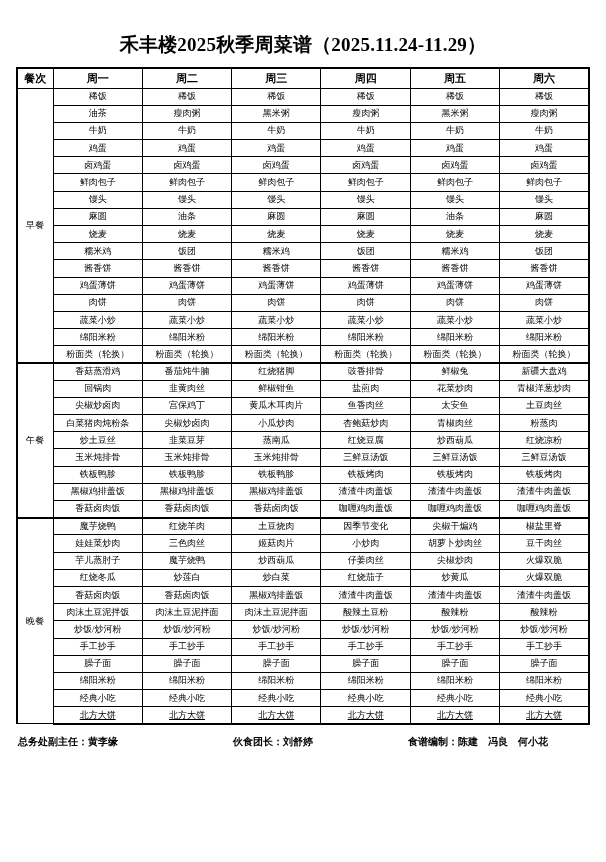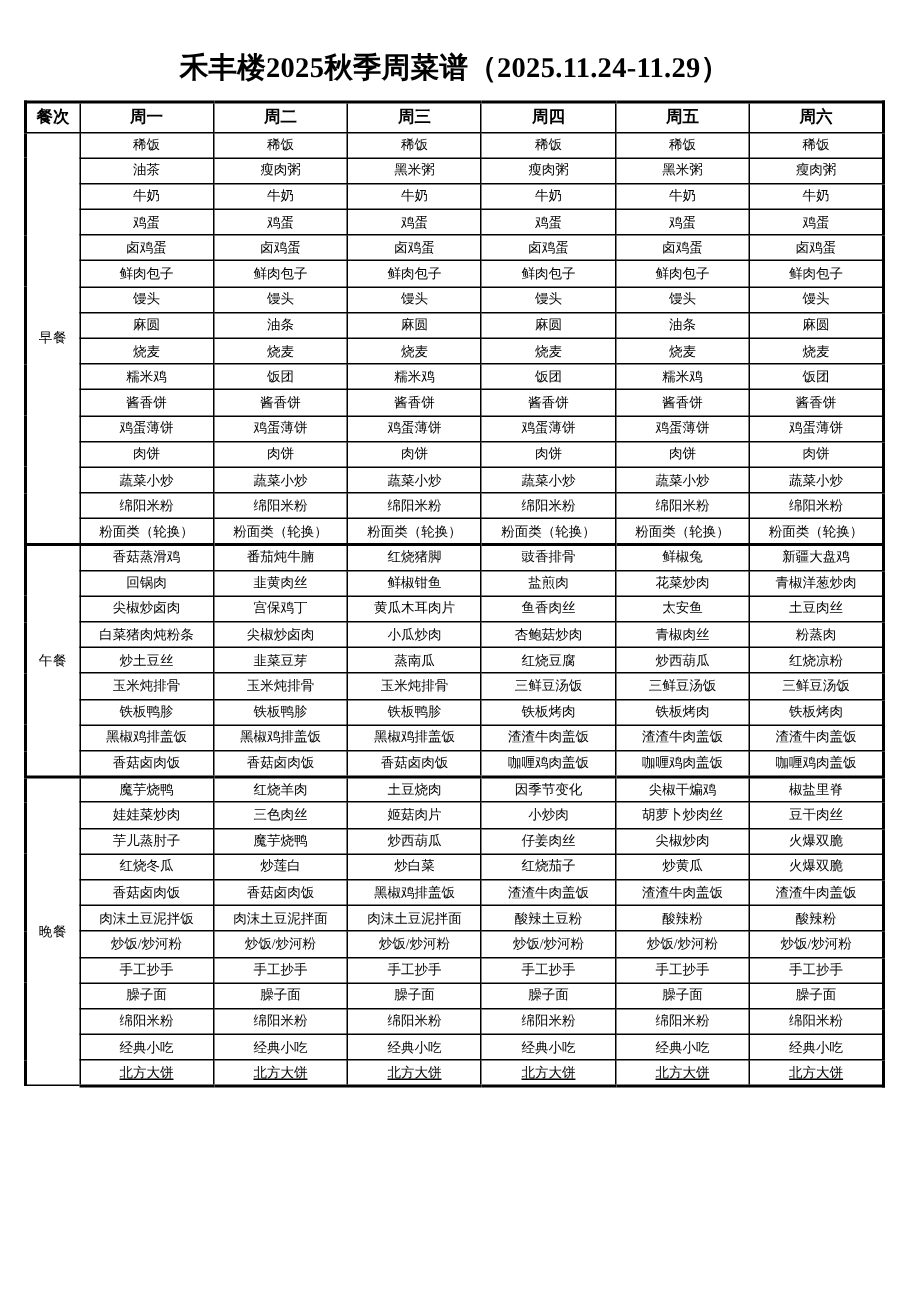--- a/index.html
+++ b/index.html
@@ -411,15 +411,20 @@
           <td class="outer-bottom">北方大饼</td>
           <td class="outer-bottom">北方大饼</td>
           <td class="outer-bottom">北方大饼</td>
           <td class="outer-bottom">北方大饼</td>
           <td class="outer-right outer-bottom">北方大饼</td>
         </tr>
       </tbody>
   </table>
 
   <div class="footer">
+    <div class="footer-line1">
+      <span class="sig-a">总务处副主任：黄李缘</span>
+      <span class="sig-b">伙食团长：刘舒婷</span>
+      <span class="sig-c">食谱编制：陈建　冯良　何小花</span>
+    </div>
   </div>
 
 </div>
 
 </body></html>

